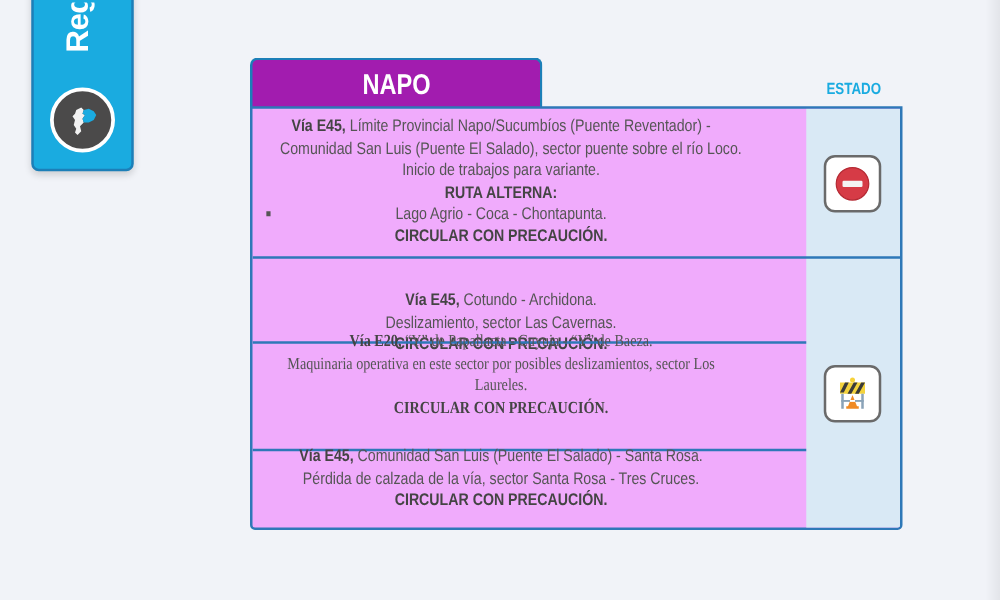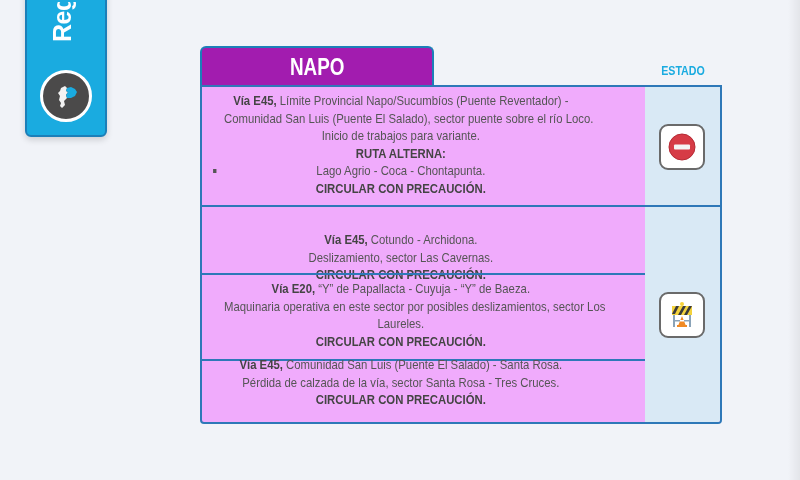--- a/index.html
+++ b/index.html
@@ -118,21 +118,21 @@
   </div>
   <div class="sep" style="top:118px; left:0; width:520px;"></div>
 
   <div class="row" style="top:124px;margin-top:20px;">
     <div class="line"><b>Vía E45,</b><span> Cotundo - Archidona.</span></div>
     <div class="line">Deslizamiento, sector Las Cavernas.</div>
     <div class="line caps">CIRCULAR CON PRECAUCIÓN.</div>
   </div>
   <div class="sep" style="top:186px; left:0; width:443px;"></div>
 
-  <div class="row" style="top:193px;">
+  <div class="row" style="top:177px;font-family:Liberation Serif, serif;">
     <div class="line"><b>Vía E20,</b><span> “Y” de Papallacta - Cuyuja - “Y” de Baeza.</span></div>
     <div class="line">Maquinaria operativa en este sector por posibles deslizamientos, sector Los</div>
     <div class="line">Laureles.</div>
     <div class="line caps">CIRCULAR CON PRECAUCIÓN.</div>
   </div>
   <div class="sep" style="top:272px; left:0; width:443px;"></div>
 
   <div class="row" style="top:269px;">
     <div class="line"><b>Vía E45,</b><span> Comunidad San Luis (Puente El Salado) - Santa Rosa.</span></div>
     <div class="line">Pérdida de calzada de la vía, sector Santa Rosa - Tres Cruces.</div>

